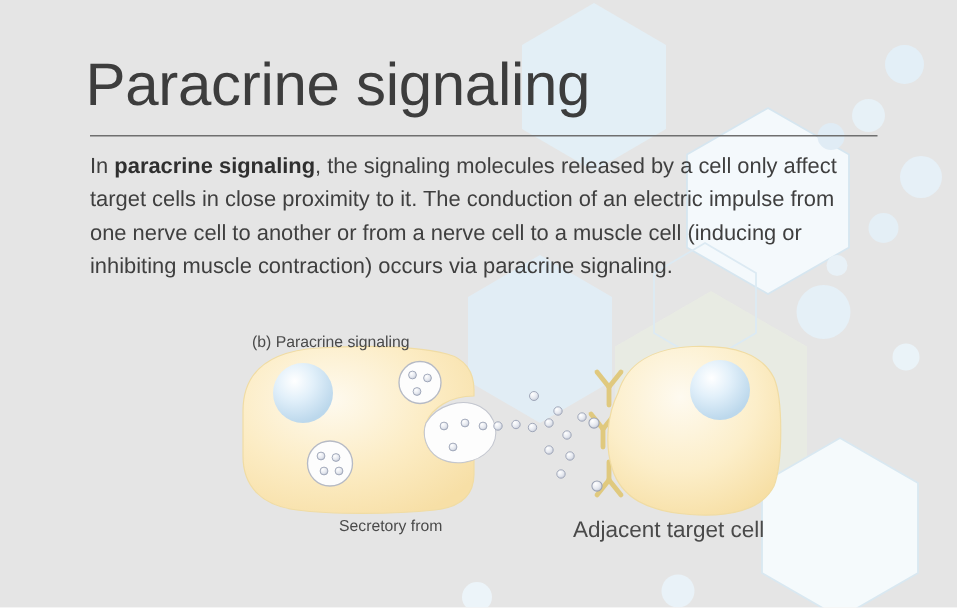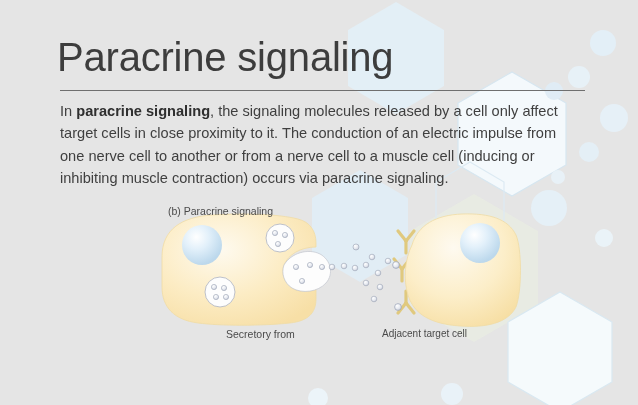--- a/index.html
+++ b/index.html
@@ -62,21 +62,21 @@
     font-size: 14.6px;
     line-height: 22.3px;
     color: #3f3f3f;
   }
   #body-text b { font-weight: 700; color: #2f2f2f; }
 
   
   #figure {
     position: absolute;
     left: 150px;
-    top: 195px;
+    top: 212px;
     width: 380px;
     height: 175px;
     text-decoration: underline;
   }
   .fig-label {
     position: absolute;
     font-family: "Liberation Sans", sans-serif;
     color: #4a4a4a;
     white-space: nowrap;
   }
@@ -86,21 +86,21 @@
     font-size: 10.5px;
   }
   #label-secretory {
     left: 76px;
     top: 133px;
     font-size: 10.5px;
   }
   #label-target {
     left: 232px;
     top: 133px;
-    font-size: 10px;
+    font-size: 15px;
   }
 </style>
 </head>
 <body>
 
 <div id="slide">
 
   <svg id="bg-decor" viewBox="0 0 638 405" width="638" height="405" xmlns="http://www.w3.org/2000/svg">
     <defs>
       <clipPath id="clipSlide">

